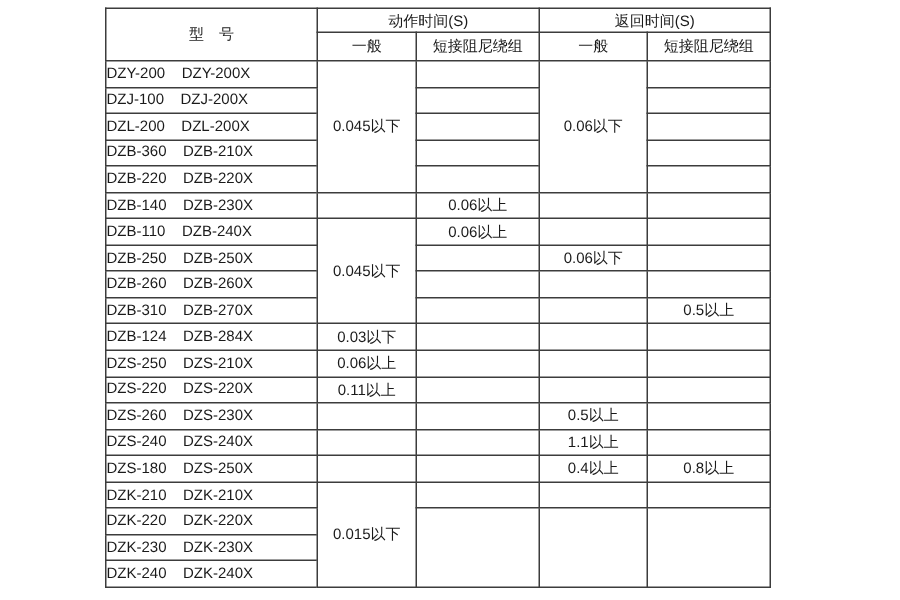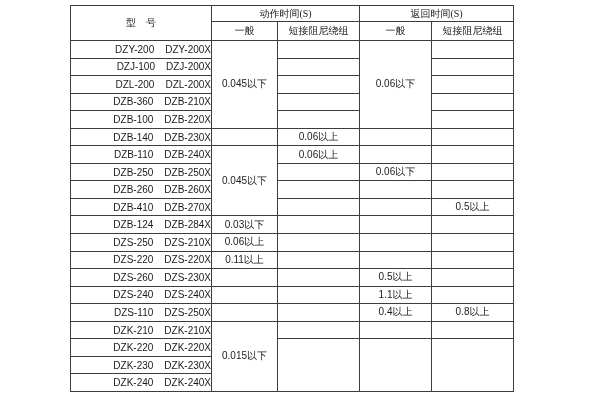--- a/index.html
+++ b/index.html
@@ -24,25 +24,25 @@
   th, td {
     border: 1px solid #3c3c3c;
     font-size: 10px;
     font-weight: normal;
     text-align: center;
     vertical-align: middle;
     padding: 0;
     overflow: hidden;
     white-space: nowrap;
   }
-  thead tr.group-row th { height: 15px; font-family: Liberation Serif, serif; }
+  thead tr.group-row th { height: 15px; }
   thead tr.sub-row th { height: 18px; }
   tbody td { height: 16.55px; }
   .model-cell {
-    text-align: right;
+    text-align: left;
   }
   .model-cell span {
     display: inline-block;
   }
   .model-cell span + span {
     margin-left: 11px;
   }
 </style>
 </head>
 <body>
@@ -86,21 +86,21 @@
           <td class="model-cell"><span>DZL-200</span><span>DZL-200X</span></td>
           <td></td>
           <td></td>
         </tr>
         <tr>
           <td class="model-cell"><span>DZB-360</span><span>DZB-210X</span></td>
           <td></td>
           <td></td>
         </tr>
         <tr>
-          <td class="model-cell"><span>DZB-100</span><span>DZB-220X</span></td>
+          <td class="model-cell"><span>DZB-220</span><span>DZB-220X</span></td>
           <td></td>
           <td></td>
         </tr>
         <tr>
           <td class="model-cell"><span>DZB-140</span><span>DZB-230X</span></td>
           <td></td>
           <td>0.06以上</td>
           <td></td>
           <td></td>
         </tr>
@@ -117,21 +117,21 @@
           <td>0.06以下</td>
           <td></td>
         </tr>
         <tr>
           <td class="model-cell"><span>DZB-260</span><span>DZB-260X</span></td>
           <td></td>
           <td></td>
           <td></td>
         </tr>
         <tr>
-          <td class="model-cell"><span>DZB-410</span><span>DZB-270X</span></td>
+          <td class="model-cell"><span>DZB-310</span><span>DZB-270X</span></td>
           <td></td>
           <td></td>
           <td>0.5以上</td>
         </tr>
         <tr>
           <td class="model-cell"><span>DZB-124</span><span>DZB-284X</span></td>
           <td>0.03以下</td>
           <td></td>
           <td></td>
           <td></td>
@@ -158,21 +158,21 @@
           <td></td>
         </tr>
         <tr>
           <td class="model-cell"><span>DZS-240</span><span>DZS-240X</span></td>
           <td></td>
           <td></td>
           <td>1.1以上</td>
           <td></td>
         </tr>
         <tr>
-          <td class="model-cell"><span>DZS-110</span><span>DZS-250X</span></td>
+          <td class="model-cell"><span>DZS-180</span><span>DZS-250X</span></td>
           <td></td>
           <td></td>
           <td>0.4以上</td>
           <td>0.8以上</td>
         </tr>
         <tr>
           <td class="model-cell"><span>DZK-210</span><span>DZK-210X</span></td>
           <td rowspan="4">0.015以下</td>
           <td></td>
           <td></td>

